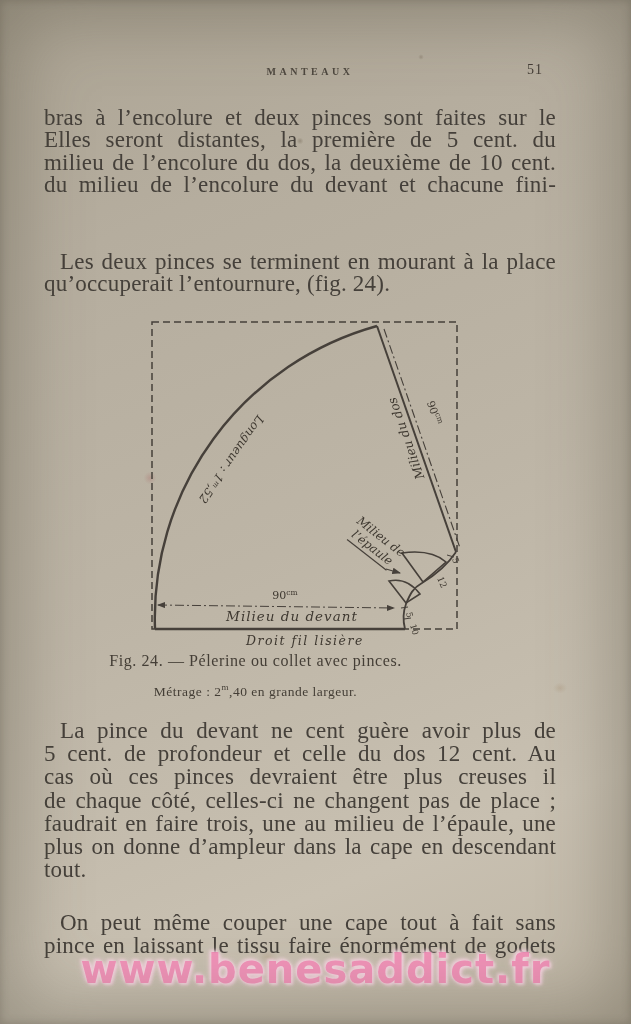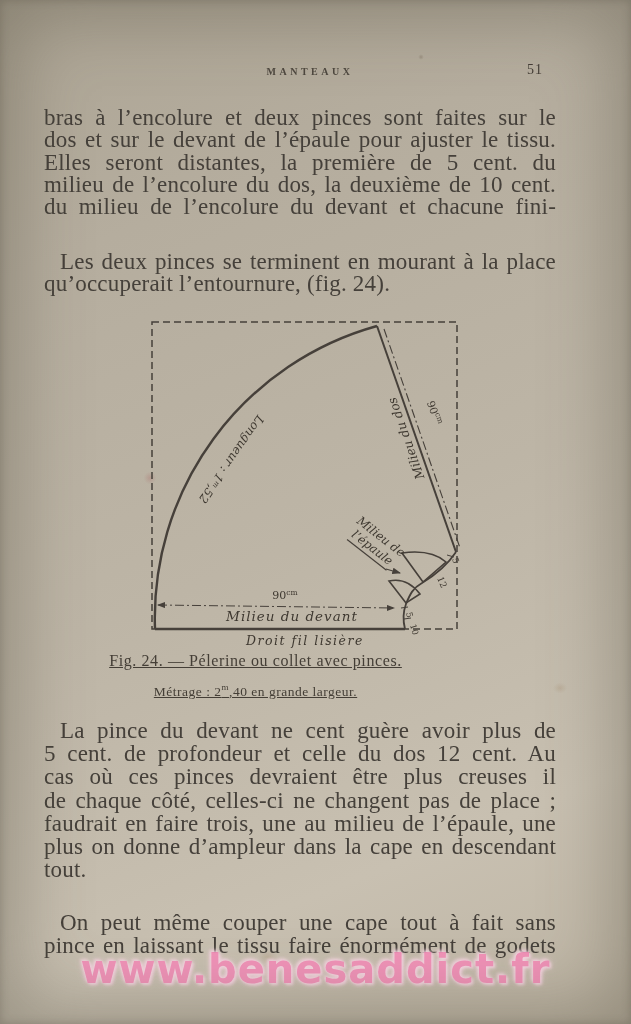--- a/index.html
+++ b/index.html
@@ -35,21 +35,21 @@
   }
   .lh-a .line{height:22.3px;line-height:22.3px;}
   .lh-b .line{height:23.2px;line-height:23.2px;}
   .line.indent{text-indent:16px;}
   .line.end{text-align-last:left;}
   #para1{top:107px;}
   #para2{top:251px;}
   #para3{top:719px;}
   #para4{top:911px;}
   .figure-svg{position:absolute;left:140px;top:315px;}
-  .fig-caption{position:absolute;left:0;width:511px;top:652px;text-align:center;color:#443e36;text-decoration:underline;}
+  .fig-caption{position:absolute;left:0;width:511px;top:652px;text-align:center;color:#443e36;}
   .fig-caption .cap1{font-size:16px;letter-spacing:.6px;}
   .fig-caption .cap2{font-size:13.5px;letter-spacing:.5px;margin-top:12px;}
   .sup{vertical-align:super;font-size:9px;}
   .watermark{
     position:absolute;left:50%;top:946px;transform:translateX(-50%);
     font-family:"DejaVu Sans", sans-serif;font-weight:bold;
     font-size:40px;letter-spacing:1px;white-space:nowrap;
     color:#f590ba;opacity:.93;
     text-shadow:0 0 2px #fbd7e6, 0 0 7px rgba(251,215,230,.95), 2px 2px 3px rgba(251,215,230,.85), -2px -2px 3px rgba(251,215,230,.7);
   }
@@ -58,21 +58,20 @@
 </head>
 <body>
 
 <div class="page">
 
   <div class="header-title">MANTEAUX</div>
   <div class="page-number">51</div>
 
   <div class="para lh-a" id="para1">
     <span class="line">bras à l’encolure et deux pinces sont faites sur le</span>
-    <span class="line">dos et sur le devant de l’épaule pour ajuster le tissu.</span>
     <span class="line">Elles seront distantes, la première de 5 cent. du</span>
     <span class="line">milieu de l’encolure du dos, la deuxième de 10 cent.</span>
     <span class="line">du milieu de l’encolure du devant et chacune fini-</span>
   </div>
 
   <div class="para lh-a" id="para2">
     <span class="line indent">Les deux pinces se terminent en mourant à la place</span>
     <span class="line end">qu’occuperait l’entournure, (fig. 24).</span>
   </div>
 

